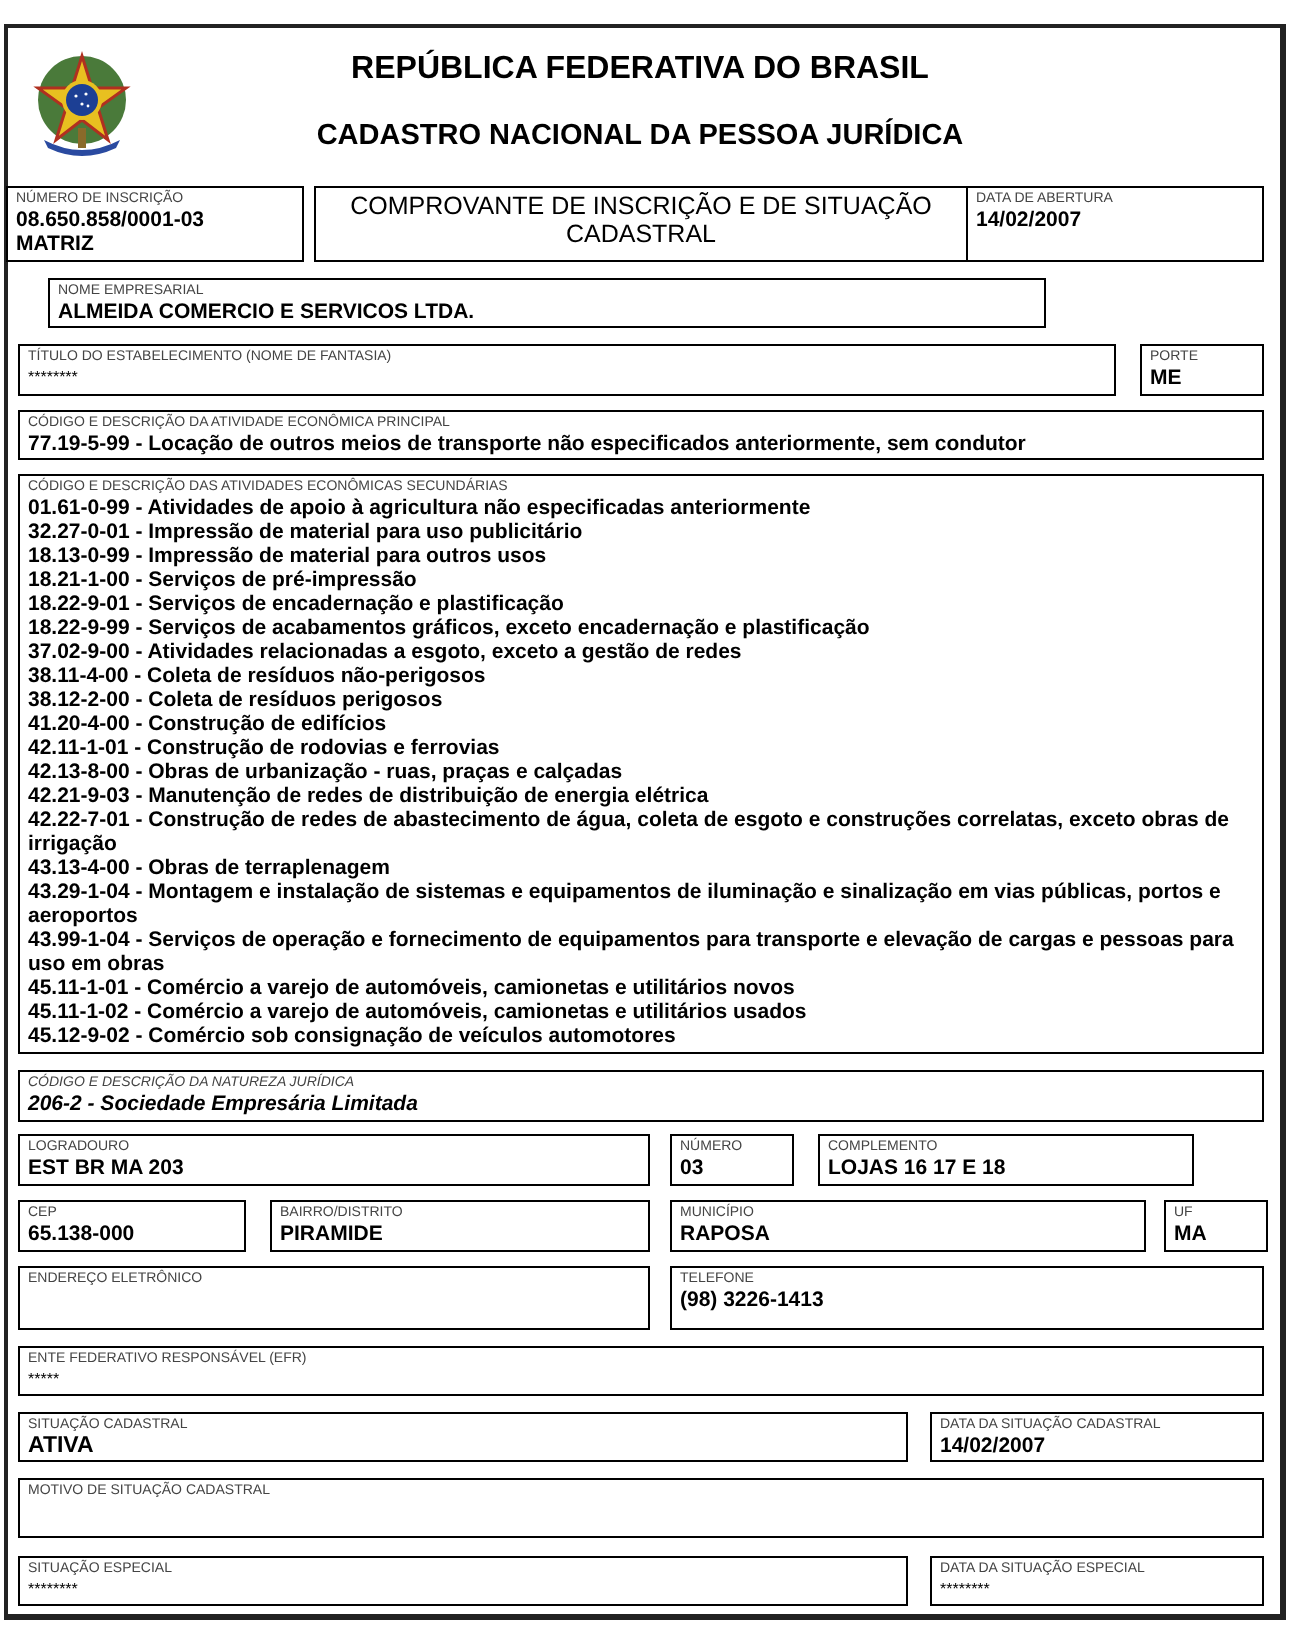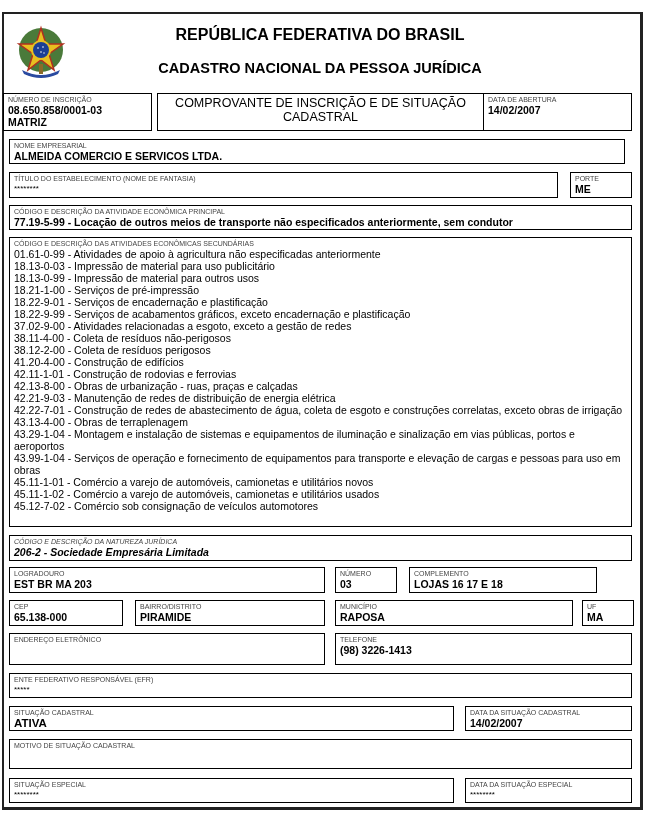--- a/index.html
+++ b/index.html
@@ -10,21 +10,21 @@
   .abs { position:absolute; }
   .box { position:absolute; border:1px solid #000; box-sizing:border-box; padding:2px 4px 0 4px; overflow:hidden; }
   .lbl { font-size:7px; color:#444; line-height:8px; text-transform:uppercase; white-space:nowrap; letter-spacing:0; }
   .val { font-size:10.5px; font-weight:bold; line-height:12px; white-space:nowrap; }
   .val.small { font-size:8px; font-weight:normal; }
   .val.big { font-size:11.5px; }
   .title1 { font-size:16px; font-weight:bold; text-align:center; }
   .title2 { font-size:14.5px; font-weight:bold; text-align:center; }
   .center-title { font-size:12.5px; line-height:14px; text-align:center; padding-top:2px; }
   .list { list-style:none; margin:0; padding:0; }
-  .list li { font-size:10.5px; font-weight:normal; line-height:12px; white-space:normal; }
+  .list li { font-size:10.5px; font-weight:bold; line-height:12px; white-space:normal; }
   .logo { position:absolute; left:14px; top:24px; width:54px; height:56px; }
 </style>
 </head>
 <body>
 
 <div class="page"></div>
 
 <svg class="logo" viewBox="0 0 54 56">
   <circle cx="27" cy="26" r="22" fill="#4a7a3a"></circle>
   <polygon points="27,4 32,20 49,20 35,30 40,46 27,36 14,46 19,30 5,20 22,20" fill="#e8c020" stroke="#b03020" stroke-width="1.5"></polygon>
@@ -48,21 +48,21 @@
 </div>
 <div class="box center-title" style="left:157px; top:93px; width:327px; height:38px;">
   <div>COMPROVANTE DE INSCRIÇÃO E DE SITUAÇÃO</div>
   <div>CADASTRAL</div>
 </div>
 <div class="box" style="left:483px; top:93px; width:149px; height:38px;">
   <div class="lbl">DATA DE ABERTURA</div>
   <div class="val">14/02/2007</div>
 </div>
 
-<div class="box" style="left:9px; top:139px; width:616px; height:25px;">
+<div class="box" style="left:24px; top:139px; width:499px; height:25px;">
   <div class="lbl">NOME EMPRESARIAL</div>
   <div class="val">ALMEIDA COMERCIO E SERVICOS LTDA.</div>
 </div>
 
 <div class="box" style="left:9px; top:172px; width:549px; height:26px;">
   <div class="lbl">TÍTULO DO ESTABELECIMENTO (NOME DE FANTASIA)</div>
   <div class="val small">********</div>
 </div>
 <div class="box" style="left:570px; top:172px; width:62px; height:26px;">
   <div class="lbl">PORTE</div>
@@ -71,39 +71,39 @@
 
 <div class="box" style="left:9px; top:205px; width:623px; height:25px;">
   <div class="lbl">CÓDIGO E DESCRIÇÃO DA ATIVIDADE ECONÔMICA PRINCIPAL</div>
   <div class="val">77.19-5-99 - Locação de outros meios de transporte não especificados anteriormente, sem condutor</div>
 </div>
 
 <div class="box" style="left:9px; top:237px; width:623px; height:290px;">
   <div class="lbl">CÓDIGO E DESCRIÇÃO DAS ATIVIDADES ECONÔMICAS SECUNDÁRIAS</div>
   <ul class="list">
     <li>01.61-0-99 - Atividades de apoio à agricultura não especificadas anteriormente</li>
-    <li>18.13-0-03 - Impressão de material para uso publicitário</li>
+    <li>32.27-0-01 - Impressão de material para uso publicitário</li>
     <li>18.13-0-99 - Impressão de material para outros usos</li>
     <li>18.21-1-00 - Serviços de pré-impressão</li>
     <li>18.22-9-01 - Serviços de encadernação e plastificação</li>
     <li>18.22-9-99 - Serviços de acabamentos gráficos, exceto encadernação e plastificação</li>
     <li>37.02-9-00 - Atividades relacionadas a esgoto, exceto a gestão de redes</li>
     <li>38.11-4-00 - Coleta de resíduos não-perigosos</li>
     <li>38.12-2-00 - Coleta de resíduos perigosos</li>
     <li>41.20-4-00 - Construção de edifícios</li>
     <li>42.11-1-01 - Construção de rodovias e ferrovias</li>
     <li>42.13-8-00 - Obras de urbanização - ruas, praças e calçadas</li>
     <li>42.21-9-03 - Manutenção de redes de distribuição de energia elétrica</li>
     <li>42.22-7-01 - Construção de redes de abastecimento de água, coleta de esgoto e construções correlatas, exceto obras de irrigação</li>
     <li>43.13-4-00 - Obras de terraplenagem</li>
     <li>43.29-1-04 - Montagem e instalação de sistemas e equipamentos de iluminação e sinalização em vias públicas, portos e aeroportos</li>
     <li>43.99-1-04 - Serviços de operação e fornecimento de equipamentos para transporte e elevação de cargas e pessoas para uso em obras</li>
     <li>45.11-1-01 - Comércio a varejo de automóveis, camionetas e utilitários novos</li>
     <li>45.11-1-02 - Comércio a varejo de automóveis, camionetas e utilitários usados</li>
-    <li>45.12-7-02 - Comércio sob consignação de veículos automotores</li>
+    <li>45.12-9-02 - Comércio sob consignação de veículos automotores</li>
   </ul>
 </div>
 
 <div class="box" style="left:9px; top:535px; width:623px; height:26px;font-style:italic;">
   <div class="lbl">CÓDIGO E DESCRIÇÃO DA NATUREZA JURÍDICA</div>
   <div class="val">206-2 - Sociedade Empresária Limitada</div>
 </div>
 
 <div class="box" style="left:9px; top:567px; width:316px; height:26px;">
   <div class="lbl">LOGRADOURO</div>

